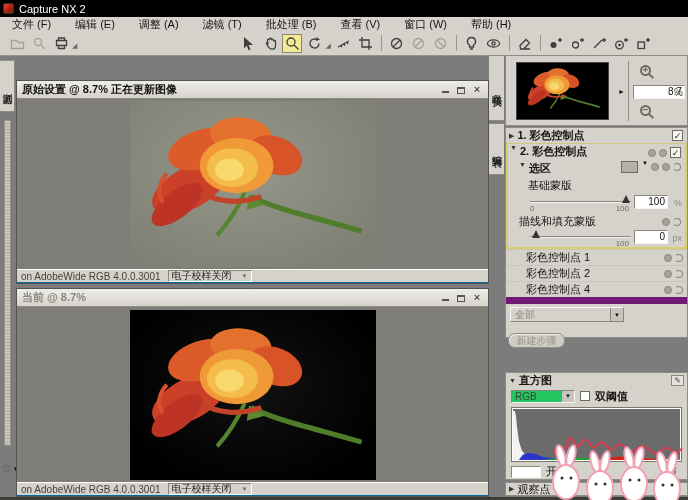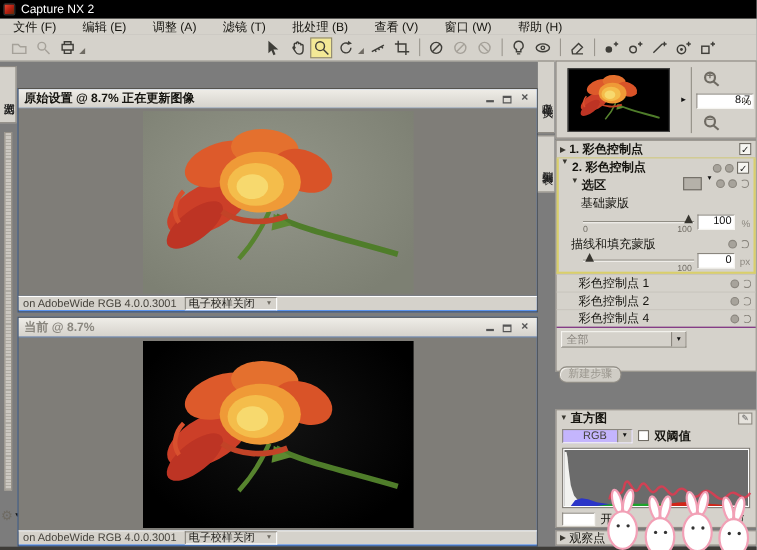--- a/index.html
+++ b/index.html
@@ -34,21 +34,21 @@
     display:flex; align-items:center; justify-content:center; letter-spacing:1px; }
   #browser-tab { position:absolute; left:0; top:4px; height:52px; }
   .strip-splitter { position:absolute; left:4px; top:64px; width:7px; height:326px;
     background:#ccc8c1; border:1px solid #979289;
     background-image:repeating-linear-gradient(0deg,#b0aca4 0 1px,#ccc8c1 1px 3px); }
   .gear-wrap { position:absolute; left:1px; top:406px; display:flex; align-items:center; gap:1px; }
   .gear { font-size:12px; color:#6f6b63; }
   .gear-dd { font-size:6px; color:#111; }
 
   
-  .doc-win { position:absolute; left:16px; width:473px; background:#3b82f6; border:1px solid #55534e; }
+  .doc-win { position:absolute; left:16px; width:473px; background:#0369a1; border:1px solid #55534e; }
   #win1 { top:80px; height:204px; }
   #win2 { top:288px; height:209px; }
   .doc-title { height:18px; background:linear-gradient(#efede8,#d5d2cb); border-bottom:1px solid #8f8b84;
     display:flex; align-items:center; font-size:11px; font-weight:bold; color:#15140f; padding-left:5px; }
   #win2 .doc-title { color:#8a877f; }
   .win-controls { margin-left:auto; display:flex; gap:4px; margin-right:5px; align-items:center; }
   .wc { width:12px; height:11px; display:flex; align-items:flex-end; justify-content:center; color:#555; }
   .wc-min span { display:block; width:7px; height:2px; background:#555; margin-bottom:2px; }
   .wc-max span { display:block; width:8px; height:7px; border:1px solid #555; border-top-width:2px; margin-bottom:1px; }
   .wc-close { font-size:11px; line-height:11px; align-items:center; }
@@ -109,38 +109,38 @@
   .handle { position:absolute; top:3px; width:0; height:0; border-left:4px solid transparent;
     border-right:4px solid transparent; border-bottom:8px solid #37352f; }
   .tick { position:absolute; top:12px; font-size:8px; color:#6e6a62; }
   .val-box { position:absolute; right:17px; top:3px; width:34px; height:14px; background:#fff;
     border:1px solid; border-color:#8a867e #f6f4f0 #f6f4f0 #8a867e; font-size:10px; color:#111;
     text-align:right; padding-right:2px; line-height:12px; }
   .unit { position:absolute; right:3px; top:6px; font-size:9px; color:#8d8981; }
   .pf-row { height:15px; display:flex; align-items:center; padding-left:11px; }
   .feather { padding-left:20px; font-size:10px; color:#97938b; height:10px; line-height:10px; }
   .cp-row { height:16px; display:flex; align-items:center; padding-left:20px; border-top:1px solid #c9c5be; }
-  .filter-row { position:relative; height:21px; border-top:1px solid #701a75; }
+  .filter-row { position:relative; height:21px; border-top:7px solid #701a75; }
   .filter-dd { position:absolute; left:4px; top:3px; width:114px; height:15px; display:flex; align-items:center;
     border:1px solid; border-color:#f6f4f0 #8a867e #8a867e #f6f4f0; background:#d5d2cb;
     font-size:10px; color:#8b8780; padding-left:4px; }
   .dd-btn { margin-left:auto; width:13px; height:100%; border-left:1px solid #8a867e; background:#c9c5be;
     display:flex; align-items:center; justify-content:center; font-size:6px; color:#111; }
   #newstep { position:absolute; left:508px; top:333px; width:57px; height:15px; border-radius:7px;
     background:#cfccc5; border:1px solid #908c84; box-shadow:inset 1px 1px 0 #efede8;
     font-size:10px; color:#9a968e; text-align:center; line-height:13px; }
 
   
   #histo { position:absolute; left:505px; top:372px; width:183px; height:108px; background:#d5d2cb; border:1px solid #8f8b84; }
   .h-head { height:15px; display:flex; align-items:center; padding-left:3px; font-size:11px; font-weight:bold; color:#15140f; }
   .h-icon { margin-left:auto; margin-right:3px; width:13px; height:11px; border:1px solid #8a867e;
     background:#e6e3dd; font-size:8px; line-height:9px; text-align:center; color:#555; }
   .h-controls { height:16px; display:flex; align-items:center; padding-left:5px; gap:5px; }
-  .rgb-dd { width:64px; height:13px; display:flex; align-items:center; background:#c4b5fd;
-    border:1px solid; border-color:#8a867e #f6f4f0 #f6f4f0 #8a867e; font-size:10px; color:#44423c; padding-left:18px; }
+  .rgb-dd { width:64px; height:13px; display:flex; align-items:center; background:#22c55e;
+    border:1px solid; border-color:#8a867e #f6f4f0 #f6f4f0 #8a867e; font-size:10px; color:#44423c; padding-left:3px; }
   .h-chk { width:10px; height:10px; background:#fff; border:1px solid #6f6b63; }
   .h-thr { font-size:11px; font-weight:bold; color:#15140f; }
   .h-plot { margin:3px 5px 2px 5px; width:171px; height:55px; background:#fff; border:1px solid #7a766e; padding:1px; }
   .h-plot svg { width:100%; height:100%; display:block; }
   .h-bottom { height:15px; display:flex; align-items:center; padding-left:5px; gap:5px; font-size:11px; color:#15140f; }
   .start-box { width:30px; height:12px; background:#fff; border:1px solid; border-color:#8a867e #f6f4f0 #f6f4f0 #8a867e; }
   .reset-icon { margin-left:auto; margin-right:10px; font-size:12px; color:#4a4a46; line-height:12px; }
   #watchrow { position:absolute; left:505px; top:482px; width:183px; height:14px; background:#d5d2cb;
     border:1px solid #8f8b84; display:flex; align-items:center; padding-left:3px; font-size:11px; color:#15140f; }
   .app-bottom { position:absolute; left:0; top:497px; width:688px; height:3px; background:#3e3c38; }

